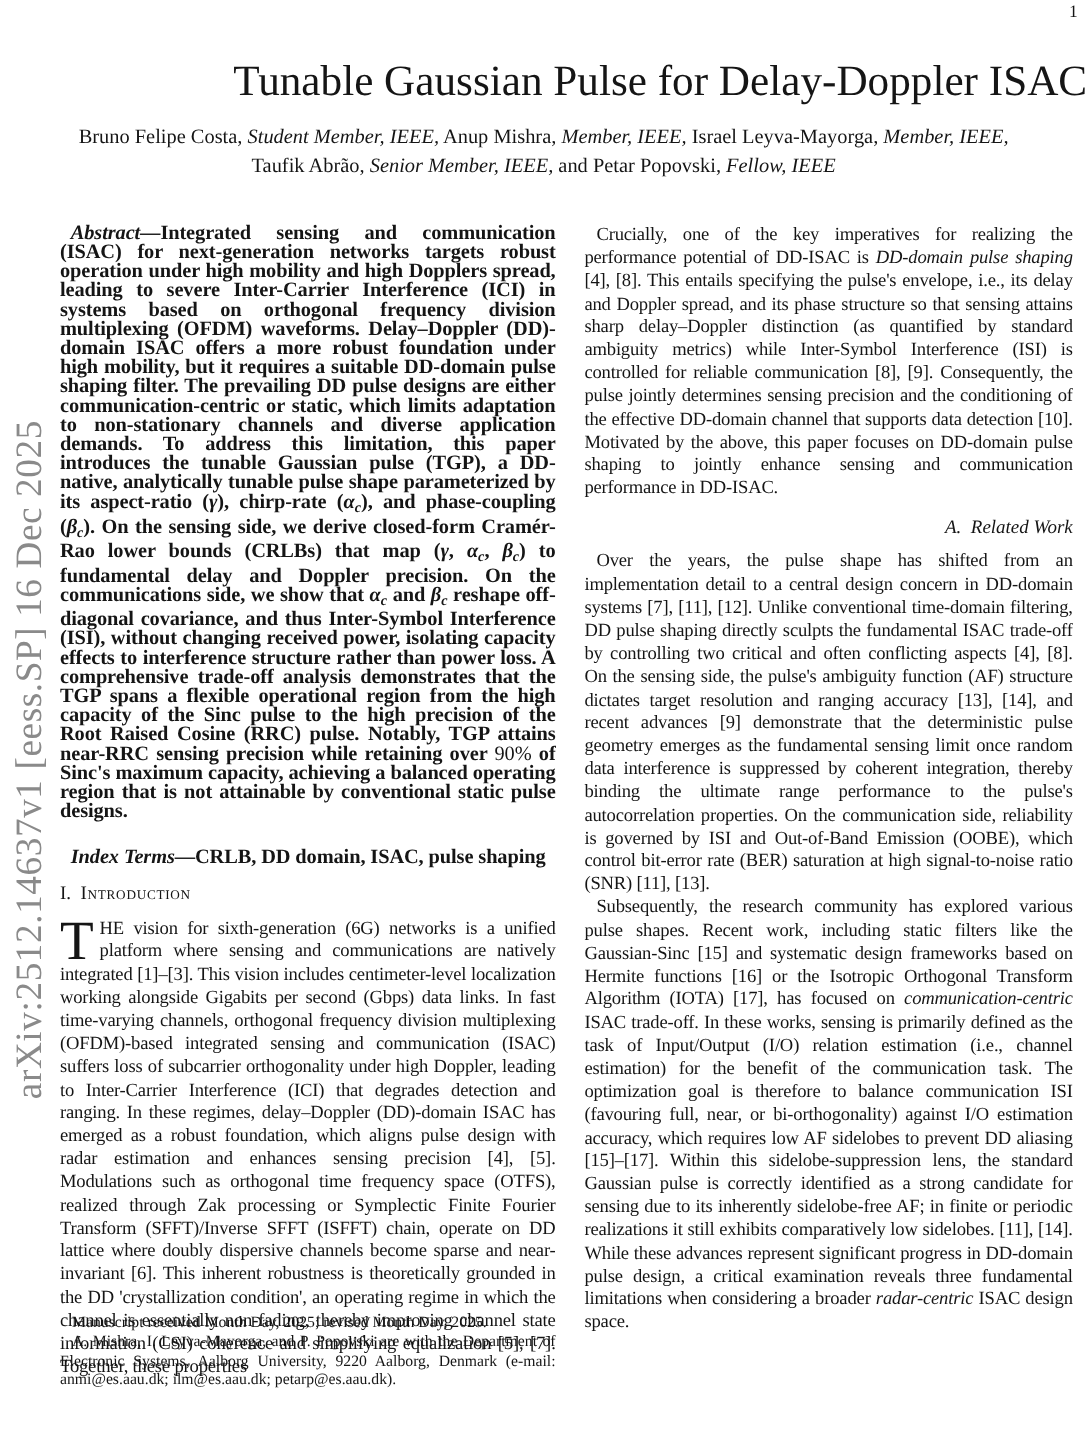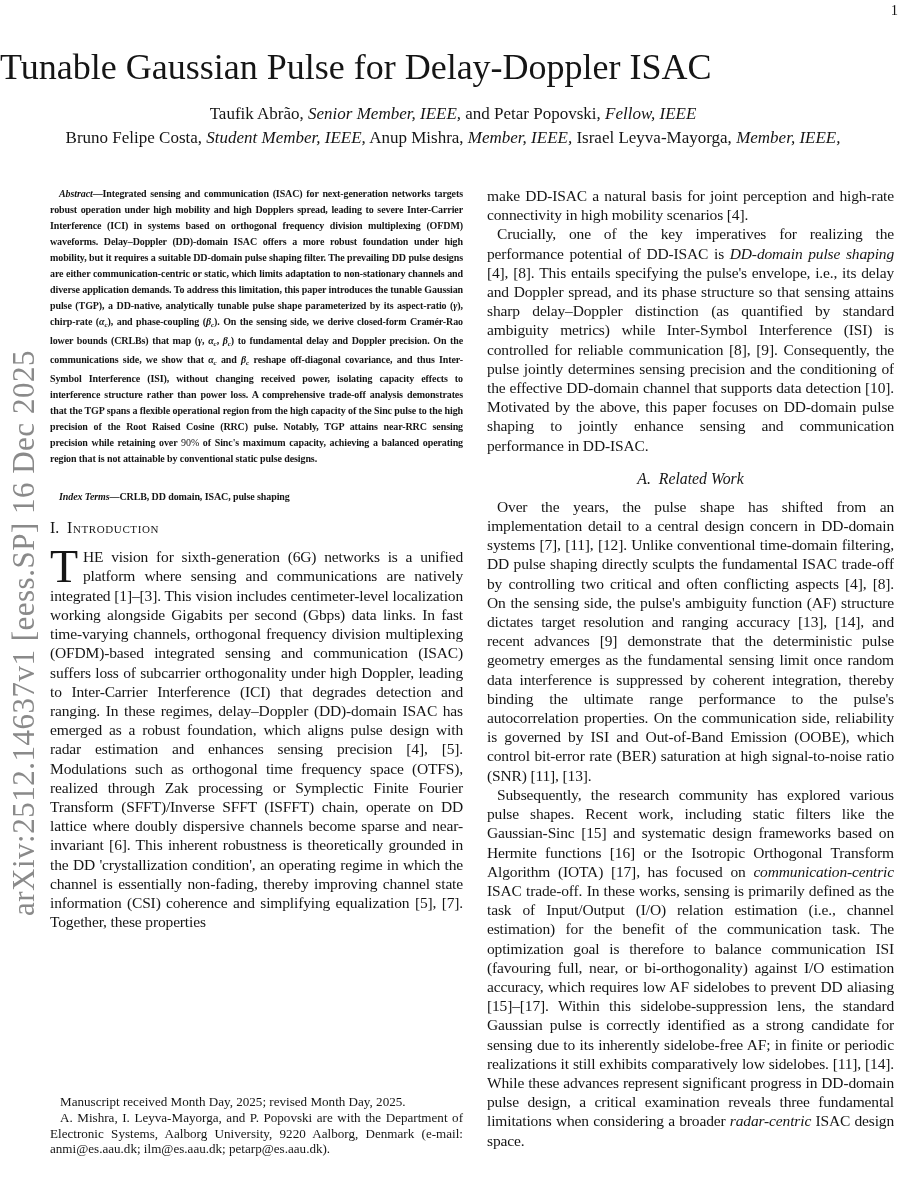--- a/index.html
+++ b/index.html
@@ -19,38 +19,38 @@
     position:absolute;left:6px;top:916px;
     transform:rotate(-90deg);
     transform-origin:0 0;
     white-space:nowrap;
     font-size:31px;
     letter-spacing:0.5px;
     color:#8a8a8a;
   }
   .title{
     position:absolute;top:46px;left:0;width:100%;
-    margin:0;text-align:left;
+    margin:0;text-align:right;
     font-size:36px;font-weight:normal;
   }
   .authors{
     position:absolute;top:102px;left:0;width:100%;
     text-align:center;
     font-size:17px;line-height:23.5px;
   }
   .col{
     position:absolute;top:186px;
     text-align:justify;
     hyphens:auto;
   }
   .col-left{left:50px;width:413px;height:900px;}
   .col-right{left:487px;width:407px;height:1014px;overflow:hidden;}
   .abstract,.index-terms{
     margin:0;
-    font-size:10px;line-height:16px;
+    font-size:17px;line-height:16px;
     font-weight:bold;
     text-indent:9px;
     letter-spacing:-0.1px;
   }
   .index-terms{margin-top:22px;}
   .section-heading{
     margin:14px 0 10px 0;
     text-align:left;
     font-size:15.8px;font-weight:normal;
     text-indent:0;
@@ -63,21 +63,21 @@
   }
   .no-indent{text-indent:0;}
   .dropcap{
     float:left;
     font-size:46px;line-height:35px;
     margin:2px 5px -3px 0;
   }
   .subsection-heading{
     margin:15px 0 9px 0;
     font-size:15.8px;font-weight:normal;
-    text-align:center;text-indent:0;
+    text-align:right;text-indent:0;
   }
   .footnotes{
     position:absolute;left:50px;top:1094px;width:413px;
     font-size:13.1px;line-height:15.8px;
     text-align:justify;
   }
   .footnotes p{margin:0;text-indent:10px;}
   
   .s-i{font-style:italic;}
   .s-b{font-weight:bold;}
@@ -92,37 +92,36 @@
 
 <div class="page">
 
   <div class="page-number">1</div>
 
   <div class="arxiv-stamp">arXiv:2512.14637v1  [eess.SP]  16 Dec 2025</div>
 
   <h1 class="title">Tunable Gaussian Pulse for Delay-Doppler ISAC</h1>
 
   <div class="authors">
+    <div class="authors-line"><span>Bruno Felipe Costa, </span><span class="s-i">Student Member, IEEE,</span><span> Anup Mishra, </span><span class="s-i">Member, IEEE,</span><span> Israel Leyva-Mayorga, </span><span class="s-i">Member, IEEE,</span></div>
     <div class="authors-line"><span>Taufik Abrão, </span><span class="s-i">Senior Member, IEEE,</span><span> and Petar Popovski, </span><span class="s-i">Fellow, IEEE</span></div>
-    <div class="authors-line"><span>Bruno Felipe Costa, </span><span class="s-i">Student Member, IEEE,</span><span> Anup Mishra, </span><span class="s-i">Member, IEEE,</span><span> Israel Leyva-Mayorga, </span><span class="s-i">Member, IEEE,</span></div>
   </div>
 
   <div class="col col-left">
     <p class="abstract"><span class="s-bi">Abstract</span><span class="s-b">—Integrated sensing and communication (ISAC) for next-generation networks targets robust operation under high mobility and high Dopplers spread, leading to severe Inter-Carrier Interference (ICI) in systems based on orthogonal frequency division multiplexing (OFDM) waveforms. Delay–Doppler (DD)-domain ISAC offers a more robust foundation under high mobility, but it requires a suitable DD-domain pulse shaping filter. The prevailing DD pulse designs are either communication-centric or static, which limits adaptation to non-stationary channels and diverse application demands. To address this limitation, this paper introduces the tunable Gaussian pulse (TGP), a DD-native, analytically tunable pulse shape parameterized by its aspect-ratio (</span><span class="s-b s-m">γ</span><span class="s-b">), chirp-rate (</span><span class="s-b s-m">α</span><span class="s-b s-m s-sub">c</span><span class="s-b">), and phase-coupling (</span><span class="s-b s-m">β</span><span class="s-b s-m s-sub">c</span><span class="s-b">). On the sensing side, we derive closed-form Cramér-Rao lower bounds (CRLBs) that map (</span><span class="s-b s-m">γ</span><span class="s-b">, </span><span class="s-b s-m">α</span><span class="s-b s-m s-sub">c</span><span class="s-b">, </span><span class="s-b s-m">β</span><span class="s-b s-m s-sub">c</span><span class="s-b">) to fundamental delay and Doppler precision. On the communications side, we show that </span><span class="s-b s-m">α</span><span class="s-b s-m s-sub">c</span><span class="s-b"> and </span><span class="s-b s-m">β</span><span class="s-b s-m s-sub">c</span><span class="s-b"> reshape off-diagonal covariance, and thus Inter-Symbol Interference (ISI), without changing received power, isolating capacity effects to interference structure rather than power loss. A comprehensive trade-off analysis demonstrates that the TGP spans a flexible operational region from the high capacity of the Sinc pulse to the high precision of the Root Raised Cosine (RRC) pulse. Notably, TGP attains near-RRC sensing precision while retaining over </span><span class="s-r">90%</span><span class="s-b"> of Sinc's maximum capacity, achieving a balanced operating region that is not attainable by conventional static pulse designs.</span></p>
     <p class="index-terms"><span class="s-bi">Index Terms</span><span class="s-b">—CRLB, DD domain, ISAC, pulse shaping</span></p>
     <h2 class="section-heading"><span>I. </span><span class="s-sc">Introduction</span></h2>
     <p class="body-par no-indent"><span class="dropcap">T</span><span>HE vision for sixth-generation (6G) networks is a unified platform where sensing and communications are natively integrated [1]–[3]. This vision includes centimeter-level localization working alongside Gigabits per second (Gbps) data links. In fast time-varying channels, orthogonal frequency division multiplexing (OFDM)-based integrated sensing and communication (ISAC) suffers loss of subcarrier orthogonality under high Doppler, leading to Inter-Carrier Interference (ICI) that degrades detection and ranging. In these regimes, delay–Doppler (DD)-domain ISAC has emerged as a robust foundation, which aligns pulse design with radar estimation and enhances sensing precision [4], [5]. Modulations such as orthogonal time frequency space (OTFS), realized through Zak processing or Symplectic Finite Fourier Transform (SFFT)/Inverse SFFT (ISFFT) chain, operate on DD lattice where doubly dispersive channels become sparse and near-invariant [6]. This inherent robustness is theoretically grounded in the DD 'crystallization condition', an operating regime in which the channel is essentially non-fading, thereby improving channel state information (CSI) coherence and simplifying equalization [5], [7]. Together, these properties</span></p>
   </div>
 
   <div class="footnotes">
     <p>Manuscript received Month Day, 2025; revised Month Day, 2025.</p>
     <p>A. Mishra, I. Leyva-Mayorga, and P. Popovski are with the Department of Electronic Systems, Aalborg University, 9220 Aalborg, Denmark (e-mail: anmi@es.aau.dk; ilm@es.aau.dk; petarp@es.aau.dk).</p>
   </div>
 
   <div class="col col-right">
-    <p class="body-par no-indent">make DD-ISAC a natural basis for joint perception and high-rate connectivity in high mobility scenarios [4].</p>
     <p class="body-par"><span>Crucially, one of the key imperatives for realizing the performance potential of DD-ISAC is </span><span class="s-i">DD-domain pulse shaping</span><span> [4], [8]. This entails specifying the pulse's envelope, i.e., its delay and Doppler spread, and its phase structure so that sensing attains sharp delay–Doppler distinction (as quantified by standard ambiguity metrics) while Inter-Symbol Interference (ISI) is controlled for reliable communication [8], [9]. Consequently, the pulse jointly determines sensing precision and the conditioning of the effective DD-domain channel that supports data detection [10]. Motivated by the above, this paper focuses on DD-domain pulse shaping to jointly enhance sensing and communication performance in DD-ISAC.</span></p>
     <h3 class="subsection-heading"><span class="s-i">A. Related Work</span></h3>
     <p class="body-par">Over the years, the pulse shape has shifted from an implementation detail to a central design concern in DD-domain systems [7], [11], [12]. Unlike conventional time-domain filtering, DD pulse shaping directly sculpts the fundamental ISAC trade-off by controlling two critical and often conflicting aspects [4], [8]. On the sensing side, the pulse's ambiguity function (AF) structure dictates target resolution and ranging accuracy [13], [14], and recent advances [9] demonstrate that the deterministic pulse geometry emerges as the fundamental sensing limit once random data interference is suppressed by coherent integration, thereby binding the ultimate range performance to the pulse's autocorrelation properties. On the communication side, reliability is governed by ISI and Out-of-Band Emission (OOBE), which control bit-error rate (BER) saturation at high signal-to-noise ratio (SNR) [11], [13].</p>
     <p class="body-par"><span>Subsequently, the research community has explored various pulse shapes. Recent work, including static filters like the Gaussian-Sinc [15] and systematic design frameworks based on Hermite functions [16] or the Isotropic Orthogonal Transform Algorithm (IOTA) [17], has focused on </span><span class="s-i">communication-centric</span><span> ISAC trade-off. In these works, sensing is primarily defined as the task of Input/Output (I/O) relation estimation (i.e., channel estimation) for the benefit of the communication task. The optimization goal is therefore to balance communication ISI (favouring full, near, or bi-orthogonality) against I/O estimation accuracy, which requires low AF sidelobes to prevent DD aliasing [15]–[17]. Within this sidelobe-suppression lens, the standard Gaussian pulse is correctly identified as a strong candidate for sensing due to its inherently sidelobe-free AF; in finite or periodic realizations it still exhibits comparatively low sidelobes. [11], [14]. While these advances represent significant progress in DD-domain pulse design, a critical examination reveals three fundamental limitations when considering a broader </span><span class="s-i">radar-centric</span><span> ISAC design space.</span></p>
   </div>
 
 </div>
 
 </body></html>

